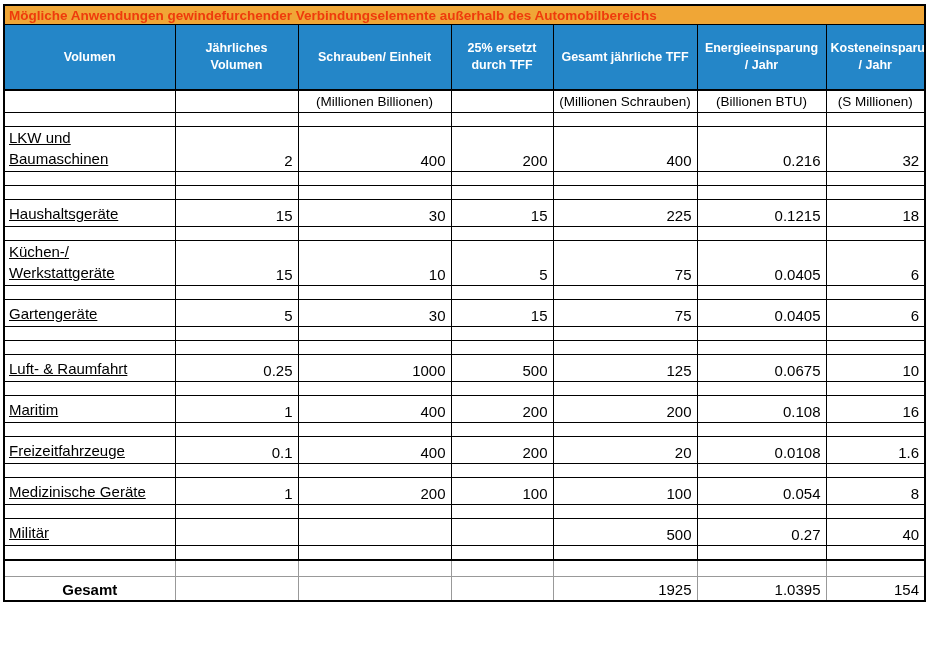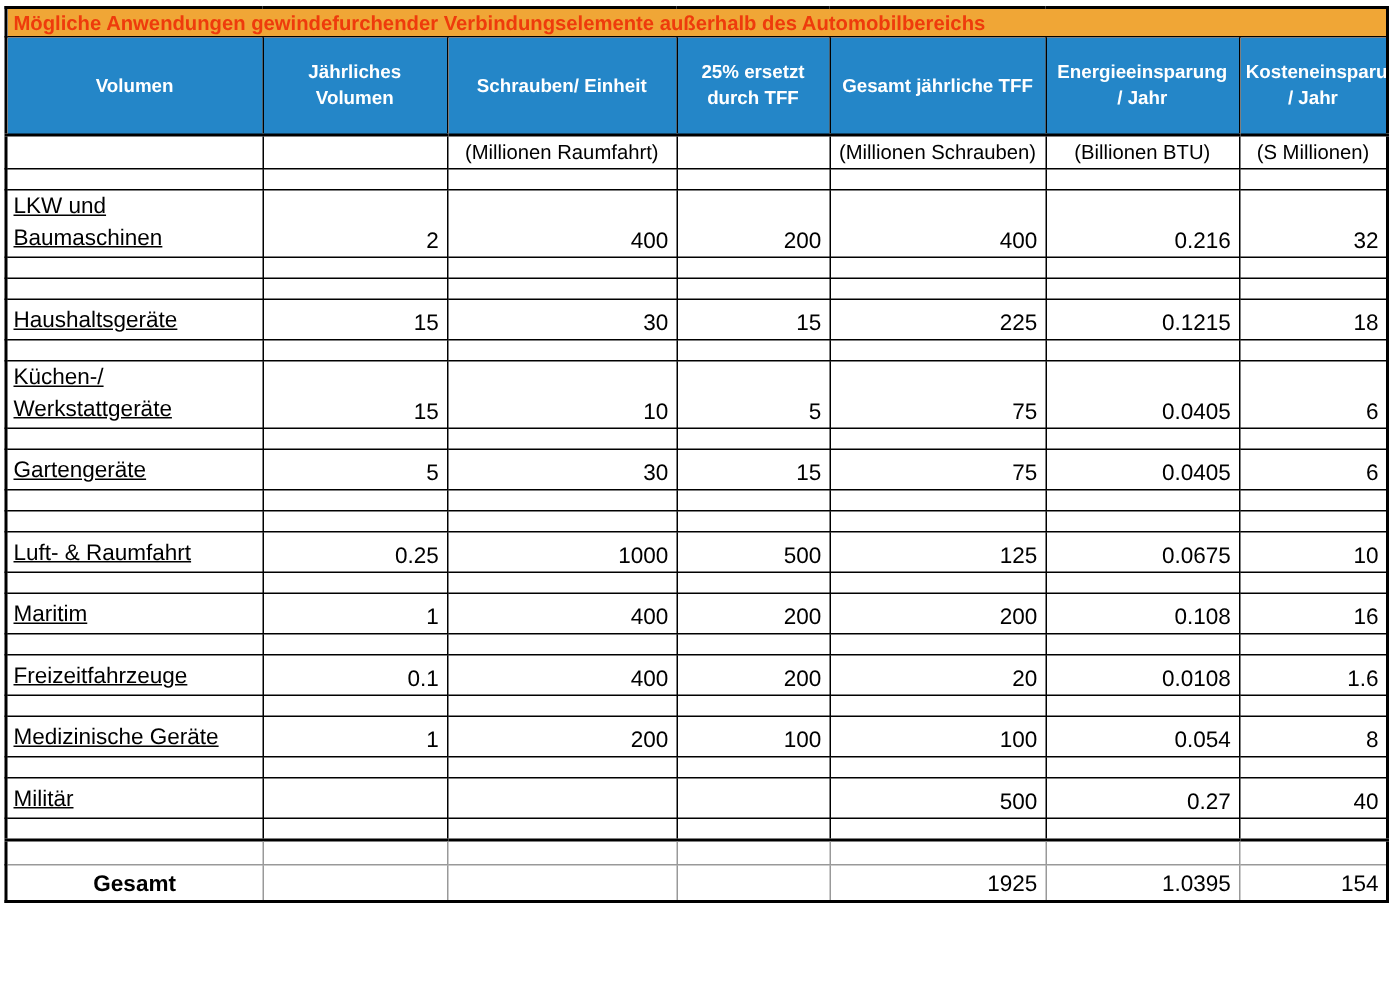--- a/index.html
+++ b/index.html
@@ -62,21 +62,21 @@
 durch TFF</td>
       <td>Gesamt jährliche TFF</td>
       <td>Energieeinsparung
 / Jahr</td>
       <td>Kosteneinsparung
 / Jahr</td>
     </tr>
     <tr class="units-row">
       <td></td>
       <td></td>
-      <td>(Millionen Raumfahrt)</td>
+      <td>(Millionen Billionen)</td>
       <td></td>
       <td>(Millionen Schrauben)</td>
       <td>(Billionen BTU)</td>
       <td>(S Millionen)</td>
     </tr>
 
     <tr class="sp">
           <td></td>
           <td></td>
           <td></td>

